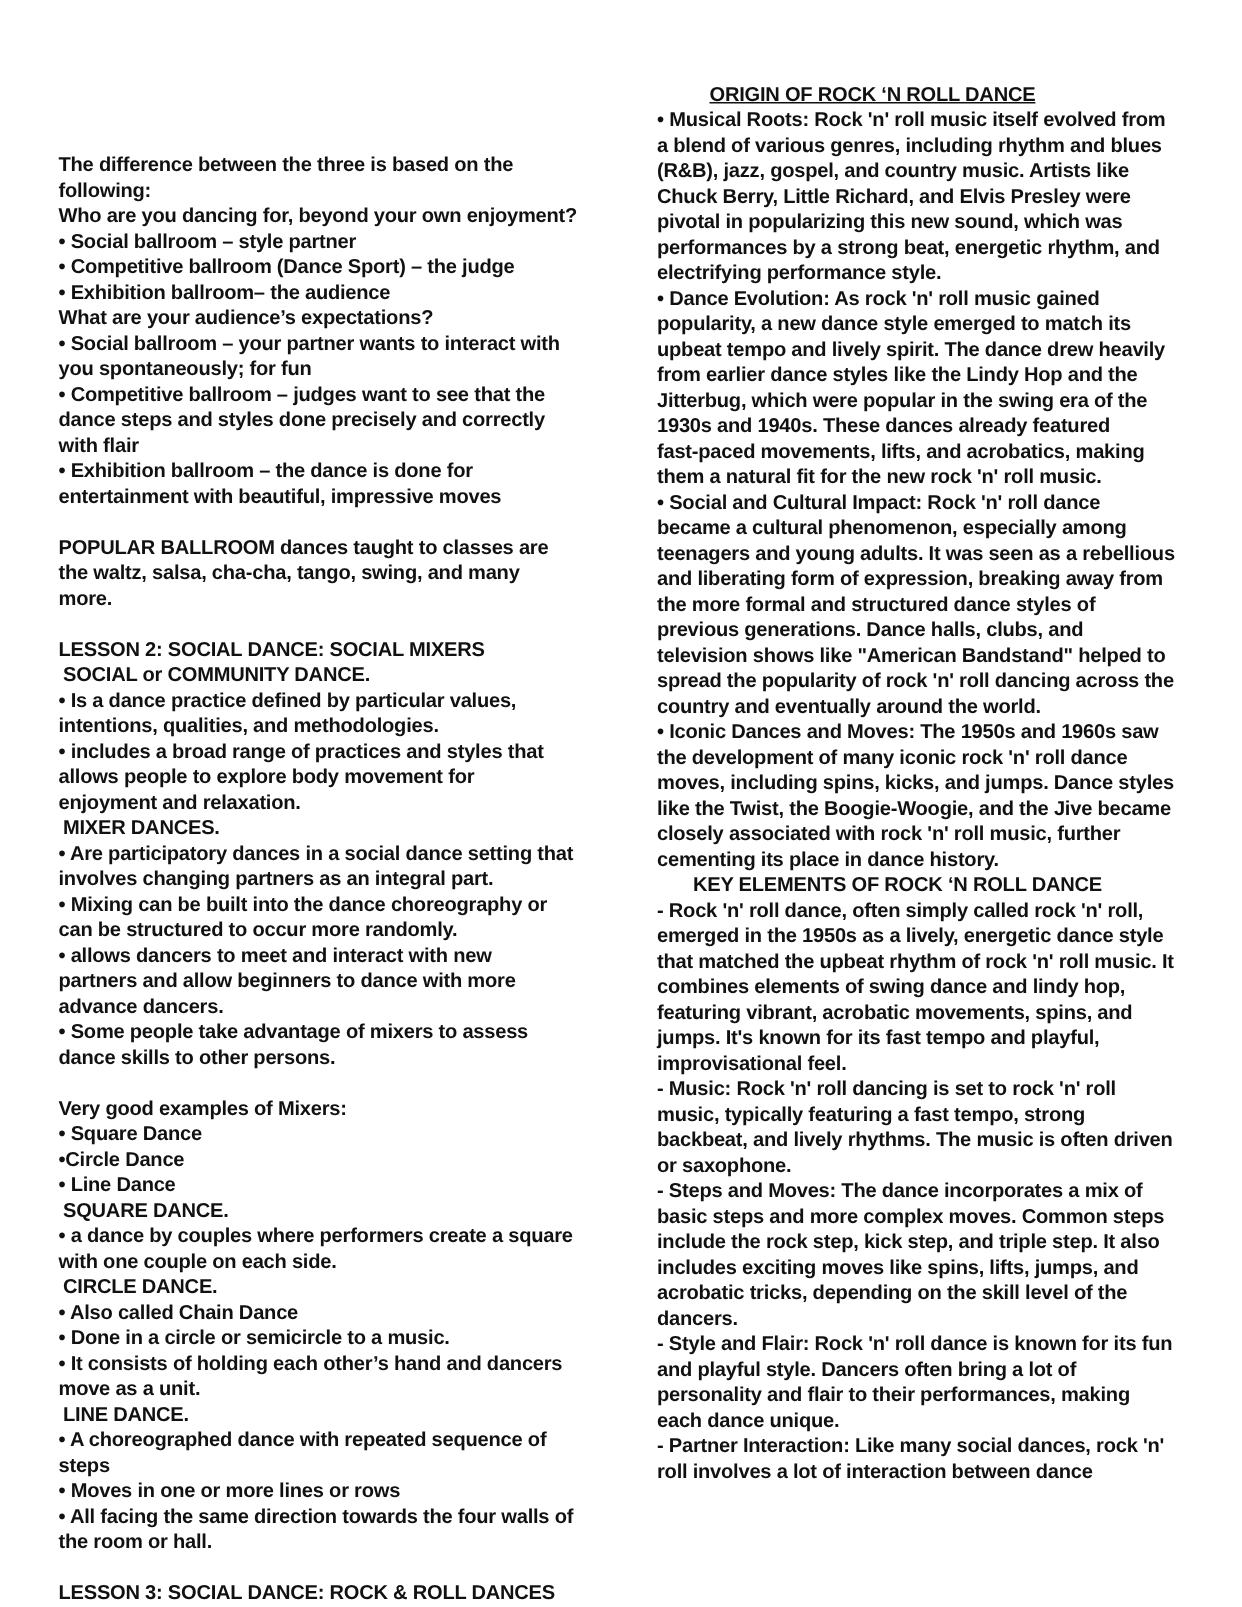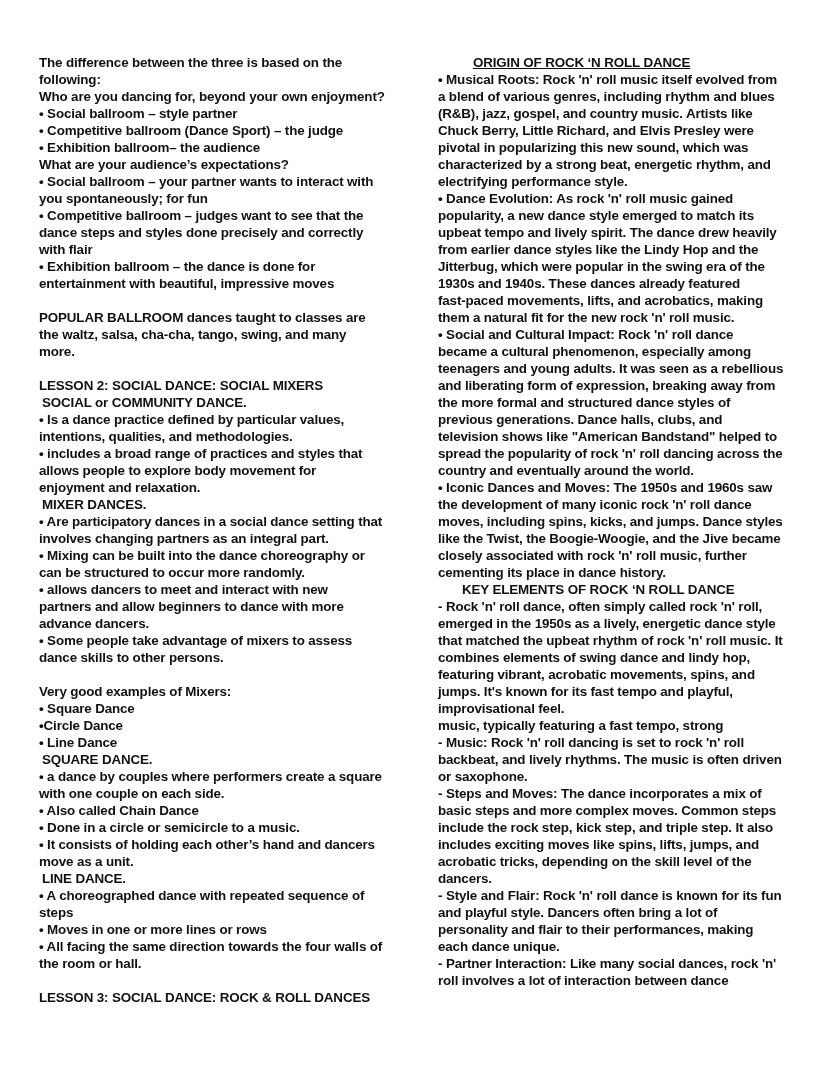--- a/index.html
+++ b/index.html
@@ -1,19 +1,19 @@
 <!DOCTYPE html>
 <html><head>
 <meta charset="utf-8">
 <style>
   html, body { margin:0; padding:0; background:#ffffff; }
   body { width:828px; height:1071px; position:relative; overflow:hidden;
          font-family:"Liberation Sans", sans-serif; color:#111111; }
   .col { position:absolute; top:54px; }
-  .col-left { left:39px; width:385px; }
+  .col-left { left:39px; width:385px;margin-top:47px; }
   .col-right { left:438px; width:385px; }
   .line { font-size:13.4px; font-weight:bold; line-height:17px; height:17px; white-space:nowrap; letter-spacing:-0.15px; }
   .blank { height:17px; }
   .indent1 { padding-left:3px; }
   .heading-center { padding-left:35px;text-decoration:underline; }
   .heading-center2 { padding-left:24px; }
 </style>
 </head>
 <body>
 
@@ -55,41 +55,42 @@
     <div class="line">• Some people take advantage of mixers to assess</div>
     <div class="line">dance skills to other persons.</div>
     <div class="blank"></div>
     <div class="line">Very good examples of Mixers:</div>
     <div class="line">• Square Dance</div>
     <div class="line">•Circle Dance</div>
     <div class="line">• Line Dance</div>
     <div class="line indent1">SQUARE DANCE.</div>
     <div class="line">• a dance by couples where performers create a square</div>
     <div class="line">with one couple on each side.</div>
+    <div class="line indent1">CIRCLE DANCE.</div>
     <div class="line">• Also called Chain Dance</div>
     <div class="line">• Done in a circle or semicircle to a music.</div>
     <div class="line">• It consists of holding each other’s hand and dancers</div>
     <div class="line">move as a unit.</div>
     <div class="line indent1">LINE DANCE.</div>
     <div class="line">• A choreographed dance with repeated sequence of</div>
     <div class="line">steps</div>
     <div class="line">• Moves in one or more lines or rows</div>
     <div class="line">• All facing the same direction towards the four walls of</div>
     <div class="line">the room or hall.</div>
     <div class="blank"></div>
     <div class="line">LESSON 3: SOCIAL DANCE: ROCK &amp; ROLL DANCES</div>
   </div>
 <div class="col col-right" id="right-col">
     <div class="line heading-center">ORIGIN OF ROCK ‘N ROLL DANCE</div>
     <div class="line">• Musical Roots: Rock 'n' roll music itself evolved from</div>
     <div class="line">a blend of various genres, including rhythm and blues</div>
     <div class="line">(R&amp;B), jazz, gospel, and country music. Artists like</div>
     <div class="line">Chuck Berry, Little Richard, and Elvis Presley were</div>
     <div class="line">pivotal in popularizing this new sound, which was</div>
-    <div class="line">characterized by a strong beat, energetic rhythm, and</div>
+    <div class="line">performances by a strong beat, energetic rhythm, and</div>
     <div class="line">electrifying performance style.</div>
     <div class="line">• Dance Evolution: As rock 'n' roll music gained</div>
     <div class="line">popularity, a new dance style emerged to match its</div>
     <div class="line">upbeat tempo and lively spirit. The dance drew heavily</div>
     <div class="line">from earlier dance styles like the Lindy Hop and the</div>
     <div class="line">Jitterbug, which were popular in the swing era of the</div>
     <div class="line">1930s and 1940s. These dances already featured</div>
     <div class="line">fast-paced movements, lifts, and acrobatics, making</div>
     <div class="line">them a natural fit for the new rock 'n' roll music.</div>
     <div class="line">• Social and Cultural Impact: Rock 'n' roll dance</div>
@@ -108,22 +109,22 @@
     <div class="line">closely associated with rock 'n' roll music, further</div>
     <div class="line">cementing its place in dance history.</div>
     <div class="line heading-center2">KEY ELEMENTS OF ROCK ‘N ROLL DANCE</div>
     <div class="line">- Rock 'n' roll dance, often simply called rock 'n' roll,</div>
     <div class="line">emerged in the 1950s as a lively, energetic dance style</div>
     <div class="line">that matched the upbeat rhythm of rock 'n' roll music. It</div>
     <div class="line">combines elements of swing dance and lindy hop,</div>
     <div class="line">featuring vibrant, acrobatic movements, spins, and</div>
     <div class="line">jumps. It's known for its fast tempo and playful,</div>
     <div class="line">improvisational feel.</div>
+    <div class="line">- Music: Rock 'n' roll dancing is set to rock 'n' roll</div>
     <div class="line">music, typically featuring a fast tempo, strong</div>
-    <div class="line">- Music: Rock 'n' roll dancing is set to rock 'n' roll</div>
     <div class="line">backbeat, and lively rhythms. The music is often driven</div>
     <div class="line">or saxophone.</div>
     <div class="line">- Steps and Moves: The dance incorporates a mix of</div>
     <div class="line">basic steps and more complex moves. Common steps</div>
     <div class="line">include the rock step, kick step, and triple step. It also</div>
     <div class="line">includes exciting moves like spins, lifts, jumps, and</div>
     <div class="line">acrobatic tricks, depending on the skill level of the</div>
     <div class="line">dancers.</div>
     <div class="line">- Style and Flair: Rock 'n' roll dance is known for its fun</div>
     <div class="line">and playful style. Dancers often bring a lot of</div>

